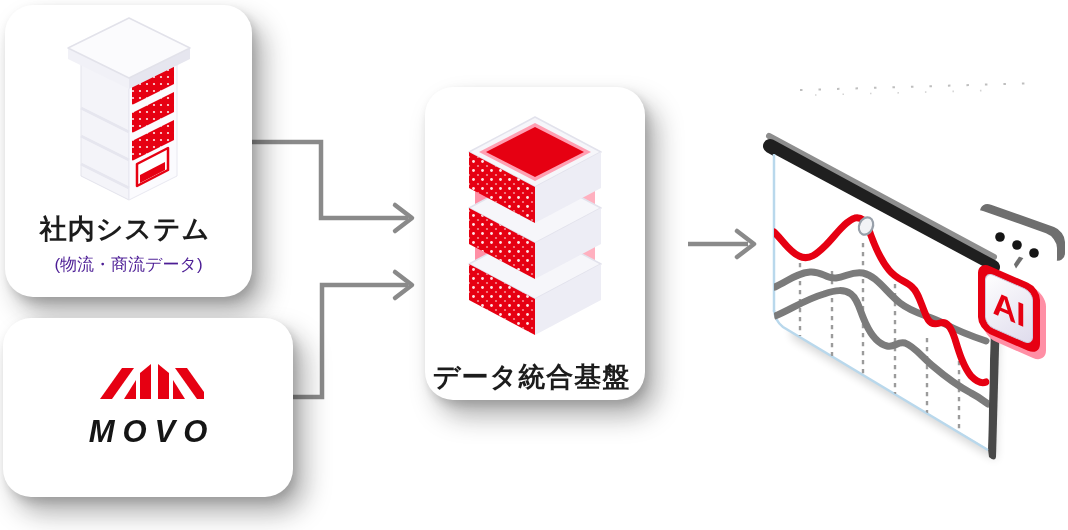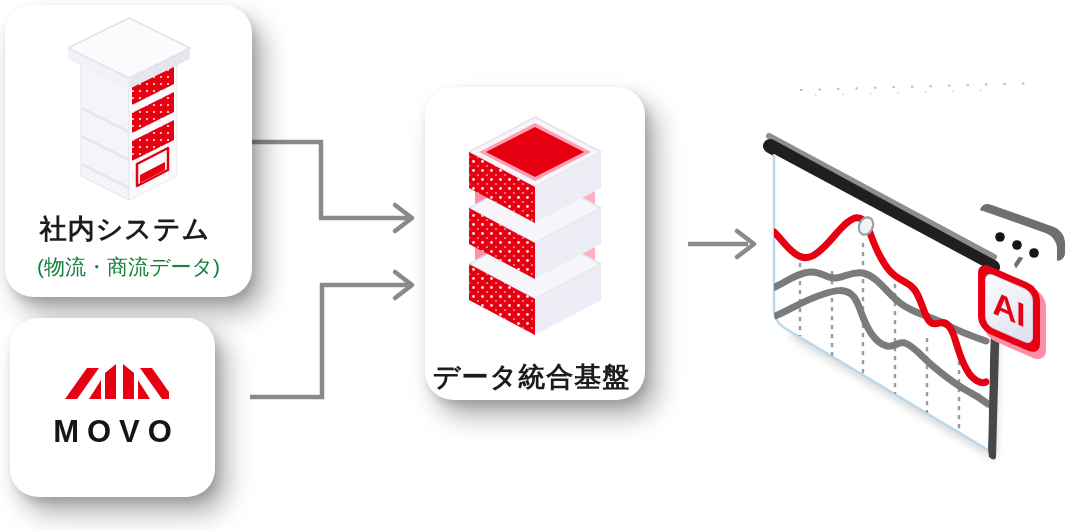--- a/index.html
+++ b/index.html
@@ -7,30 +7,30 @@
     position:relative;width:1068px;height:530px;overflow:hidden;
     background:#ffffff;font-family:"Liberation Sans",sans-serif;
   }
   .stage svg{display:block;}
   .art{position:absolute;left:0;top:0;}
   .card{
     position:absolute;background:#ffffff;border-radius:28px;
     box-shadow:12px 16px 26px rgba(25,25,25,.35), 3px 5px 10px rgba(0,0,0,.15);
   }
   .card-internal{left:5px;top:5px;width:247px;height:292px;}
-  .card-movo{left:10px;top:318px;width:205px;height:179px;}
+  .card-movo{left:3px;top:318px;width:290px;height:179px;font-style:italic;}
   .card-platform{left:425px;top:87px;width:220px;height:313px;}
   .icon-block{display:block;margin:0 auto;}
   .card-title{
     position:absolute;left:0;right:7px;text-align:center;
     color:#1c1c1c;font-weight:600;font-size:27px;letter-spacing:1px;
   }
   .card-subtitle{
     position:absolute;left:0;right:0;text-align:center;
-    color:#15803d;font-weight:500;font-size:21px;letter-spacing:0;
+    color:#4c1d95;font-weight:500;font-size:17px;letter-spacing:0;
   }
   .card-internal .card-title{top:206px;}
   .card-internal .card-subtitle{top:248px;}
   .card-platform .card-title{top:272px;}
   .movo-wordmark{
     position:absolute;left:0;right:0;top:96px;text-align:center;
     color:#151515;font-weight:bold;font-size:31px;letter-spacing:8px;
     text-indent:8px;
   }
 </style>

